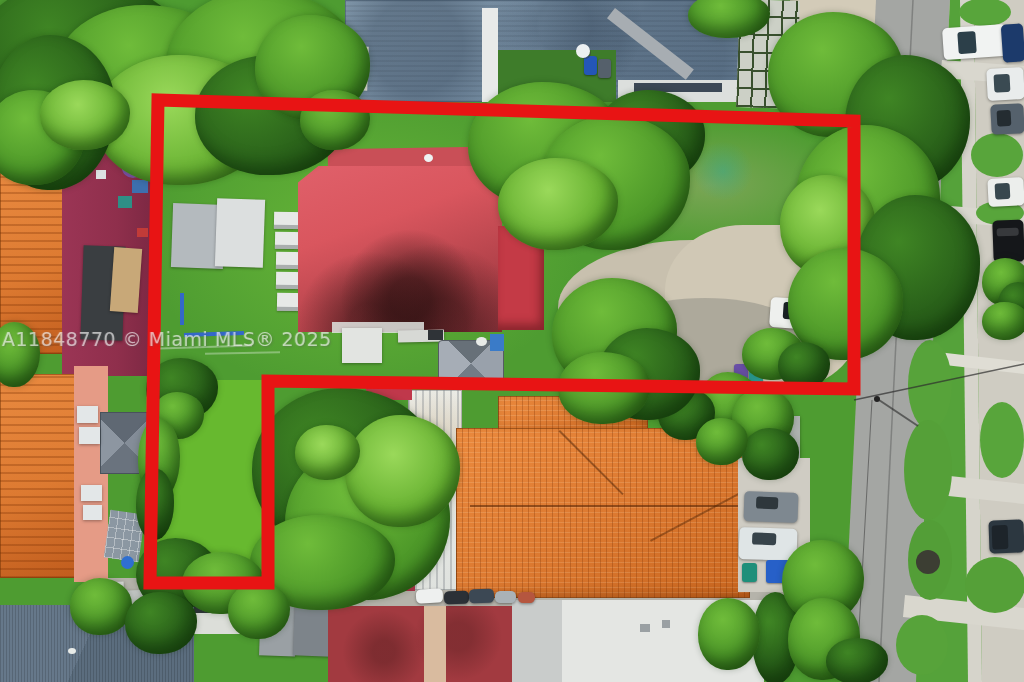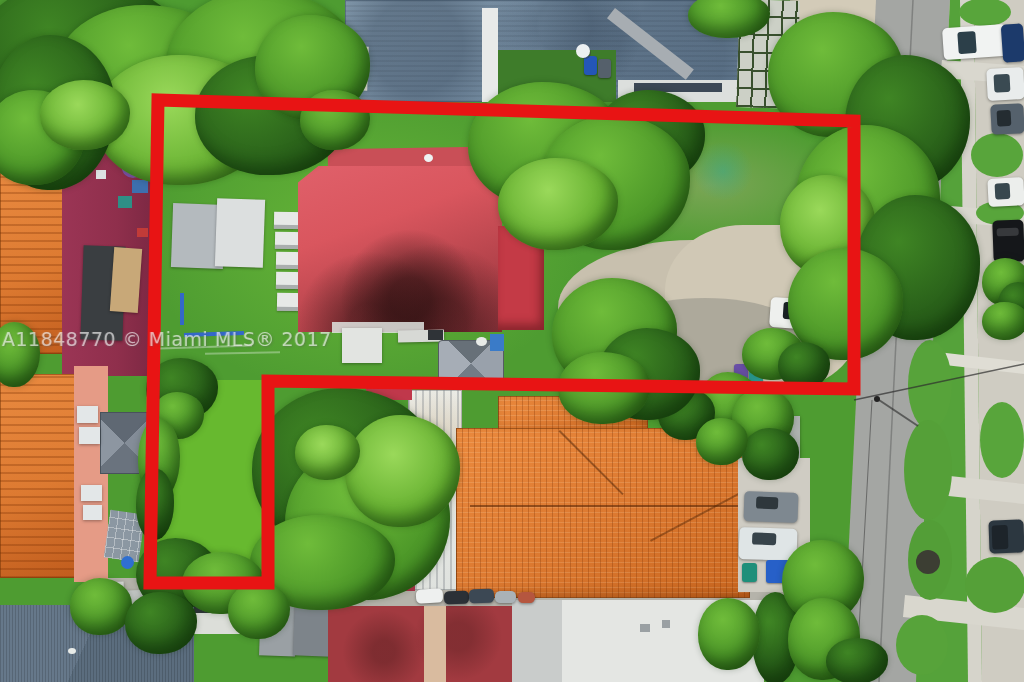--- a/index.html
+++ b/index.html
@@ -288,15 +288,15 @@
   <div class="t t-m" style="left:982px;top:302px;width:46px;height:38px;"></div>
   <div class="t t-m" style="left:688px;top:-8px;width:82px;height:46px;"></div>
   <div class="t t-m" style="left:732px;top:388px;width:62px;height:62px;"></div>
   <div class="t t-d" style="left:742px;top:428px;width:57px;height:52px;"></div>
   <div class="t t-m" style="left:696px;top:418px;width:52px;height:47px;"></div>
 
   <svg class="overlay-svg" width="1024" height="682" viewBox="0 0 1024 682">
     <polygon class="boundary-line" points="158,100 854,121 854,389 268,381 268,583 150,583" style="stroke-width: 13;"></polygon>
   </svg>
 
-  <div class="watermark">A11848770 © Miami MLS® 2017</div>
+  <div class="watermark">A11848770 © Miami MLS® 2025</div>
 
 </div>
 
 </body></html>

